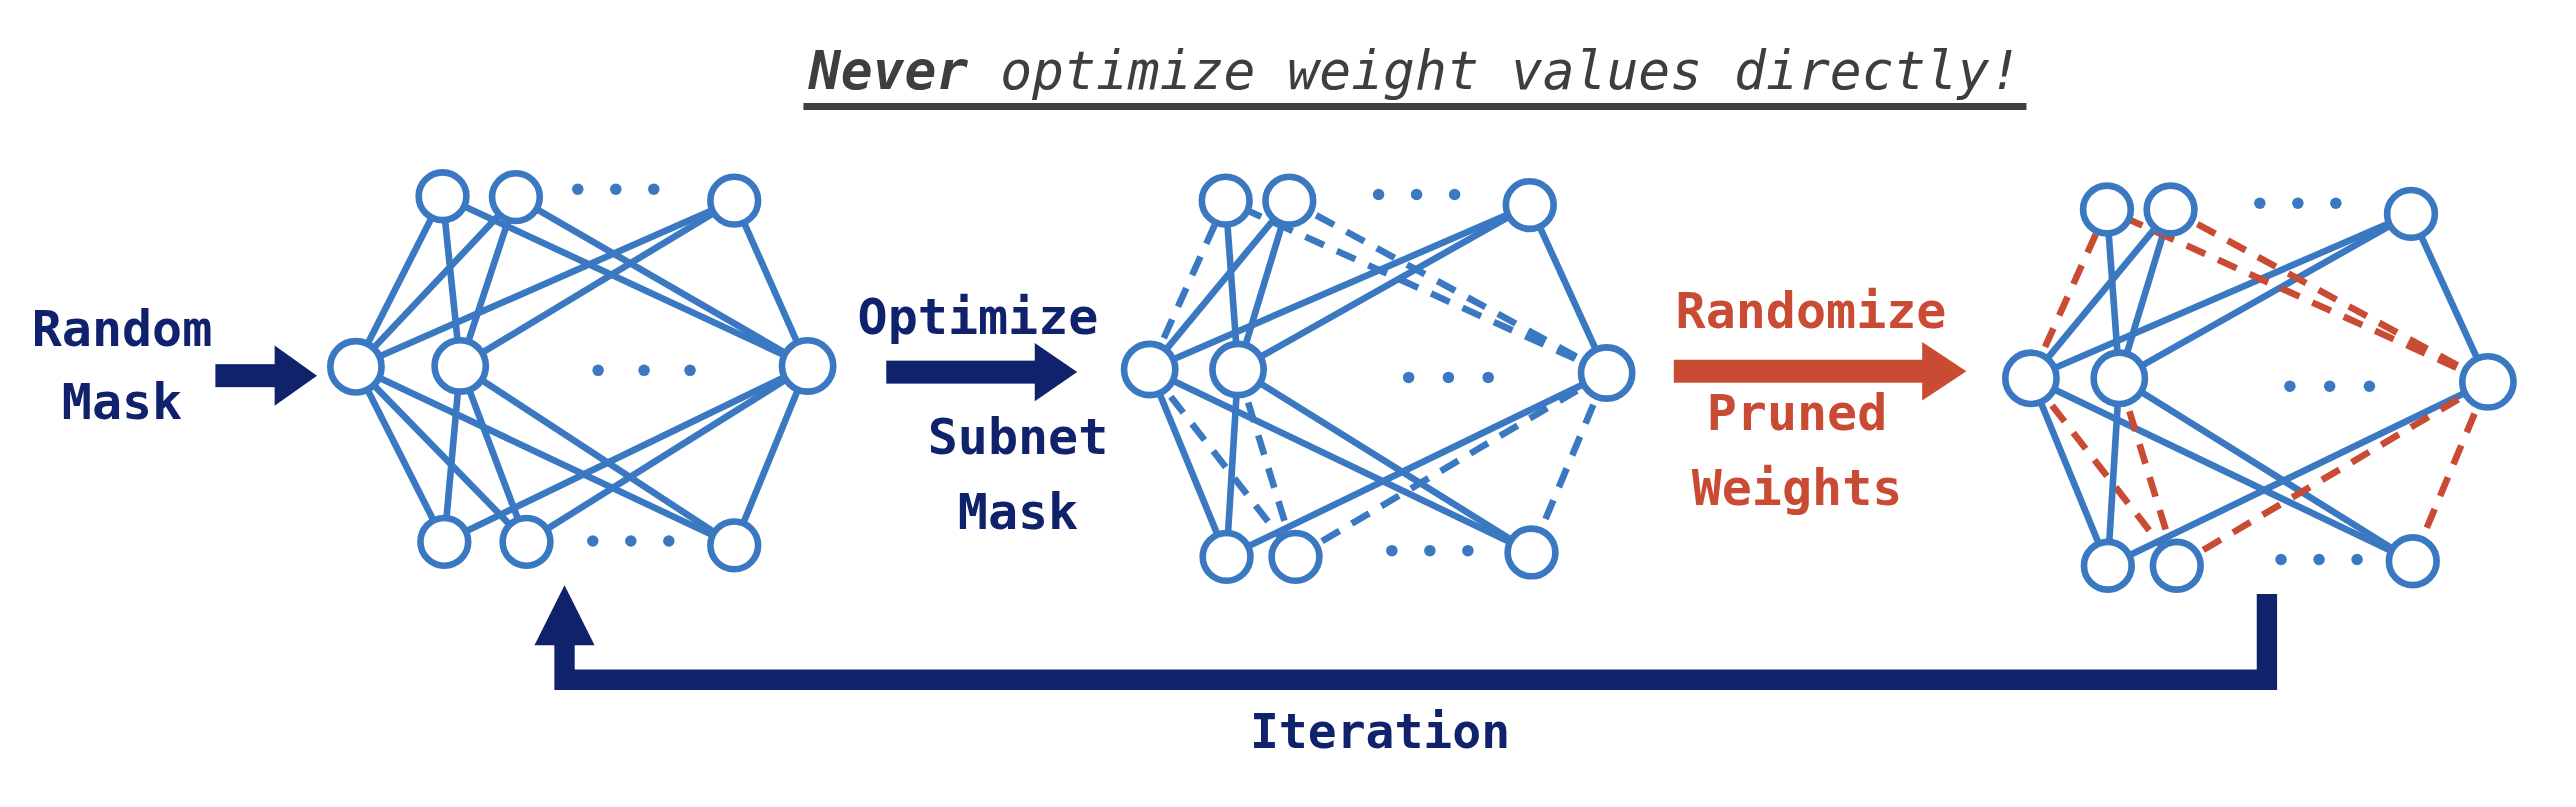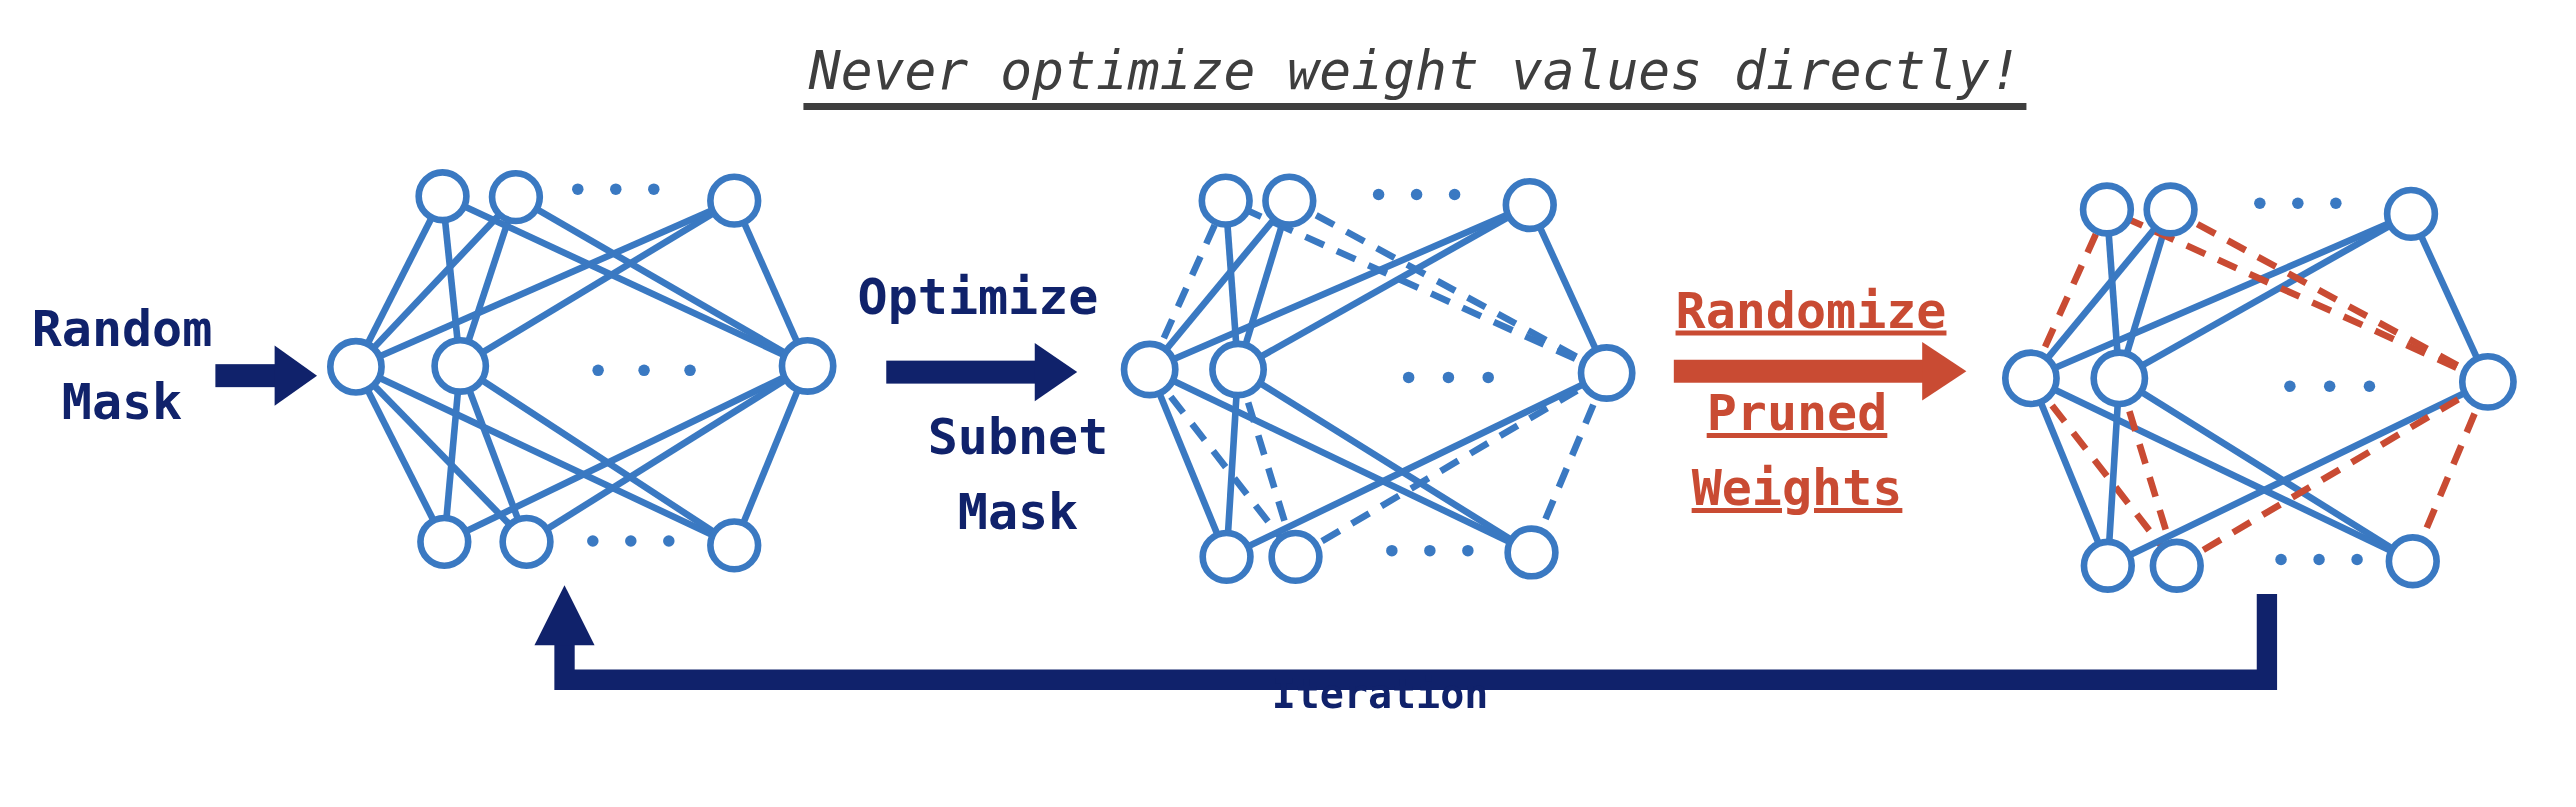--- a/index.html
+++ b/index.html
@@ -13,36 +13,36 @@
   #diagram{position:absolute;left:0;top:0;width:2576px;height:807px;}
   .title{
     position:absolute;left:1415px;top:42px;
     transform:translateX(-50%);
     font:italic 53px/57px "DejaVu Sans Mono",monospace;
     color:var(--titlegray,#3e3e3e);
     border-bottom:7px solid var(--titlegray,#3e3e3e);
     padding:0 5.3px 4.4px 5.3px;
     white-space:nowrap;
   }
-  .title .t-em{font-weight:normal;}
+  .title .t-em{font-weight:bold;}
   .lbl{
     position:absolute;
     transform:translate(-50%,-50%);
     text-align:center;
     font:bold 50px/73px "DejaVu Sans Mono",monospace;
     white-space:pre-line;
     color:var(--navy,#10226b);
   }
-  .lbl.red{color:var(--red,#c94b33);text-decoration:underline;}
+  .lbl.red{color:var(--red,#c94b33);}
   .random-init{left:122px;top:366px;line-height:73px;}
-  .optimize{left:978px;top:297px;line-height:53px;}
+  .optimize{left:978px;top:317px;line-height:53px;}
   .subnet-mask{left:978px;top:475px;line-height:75px;margin-left:40px;}
   .randomize{left:1811px;top:311px;line-height:53px;}
   .pruned-weights{left:1797px;top:451px;line-height:75px;}
-  .iteration{left:1380px;top:694px;line-height:53px;font-size:40px;}
+  .iteration{left:1380px;top:731px;line-height:53px;font-size:48px;}
 </style>
 </head>
 <body style="--navy: #10226b; --red: #c94b33; --titlegray: #3e3e3e;">
 
 <main>
 
   <svg id="diagram" xmlns="http://www.w3.org/2000/svg" viewBox="0 0 2913 913">
       <g>
         <line x1="402" y1="415" x2="500" y2="222" stroke="#3a79c2" stroke-width="7.5" stroke-linecap="butt"></line>
         <line x1="402" y1="415" x2="583" y2="223" stroke="#3a79c2" stroke-width="7.5" stroke-linecap="butt"></line>

